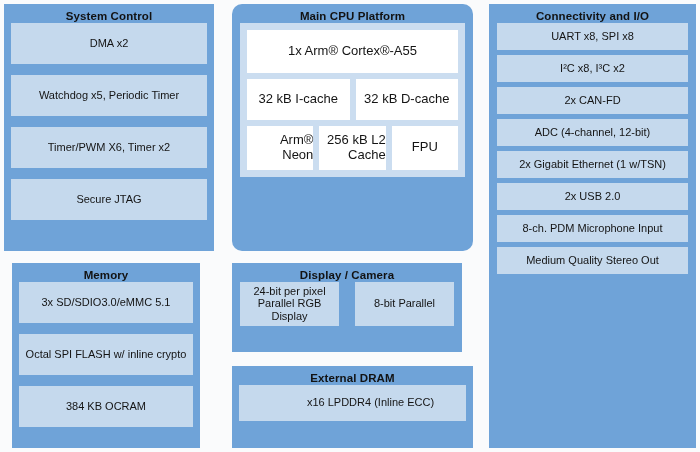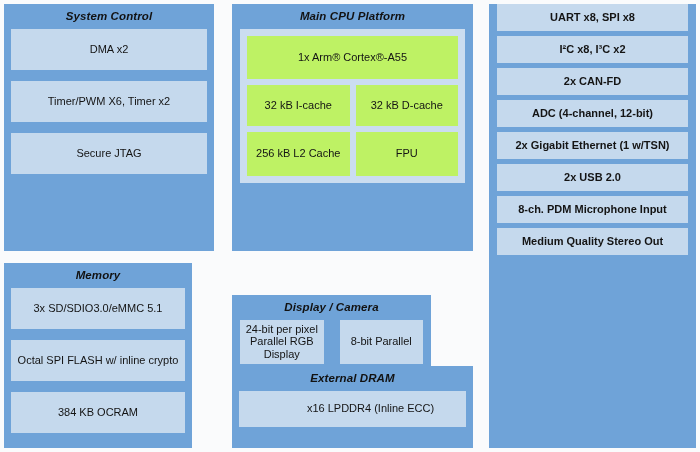--- a/index.html
+++ b/index.html
@@ -27,23 +27,22 @@
     background: #6fa3d8;
     box-sizing: border-box;
     padding: 0;
   }
   .panel-title {
     text-align: center;
     font-weight: bold;
     font-size: 11.5px;
     color: #121212;
     line-height: 1;
-    padding: 7px 2px 6px 2px;
+    padding: 7px 2px 0 2px;
     letter-spacing: 0.1px;
-    font-style: italic;
   }
 
   
   .rows {
     padding: 0 7px 7px 7px;
   }
   .row {
     background: #c5d9ed;
     color: #141414;
     font-size: 11px;
@@ -55,83 +54,84 @@
     margin-bottom: 11px;
     box-sizing: border-box;
   }
   .row:last-child { margin-bottom: 0; }
 
   
   #panel-system-control { left: 4px;  top: 4px;  width: 210px; height: 247px; }
   #panel-system-control .row { height: 41px; }
 
   
-  #panel-memory { left: 4px; top: 263px; width: 188px; height: 185px; }
+  #panel-memory { left: 12px; top: 263px; width: 188px; height: 185px; }
   #panel-memory .row { height: 41px; }
 
   
-  #panel-cpu { left: 232px; top: 4px; width: 241px; height: 247px; }
+  #panel-cpu { left: 232px; top: 4px; width: 241px; height: 247px; border-radius: 10px; }
   .cpu-inner {
     background: #cbddf0;
     margin: 0 8px 8px 8px;
     padding: 7px;
     box-sizing: border-box;
   }
   .cpu-box {
-    background: #bef264;
+    background: #ffffff;
     color: #141414;
-    font-size: 11px;
+    font-size: 13px;
     text-align: center;
     display: flex;
     align-items: center;
     justify-content: center;
     line-height: 1.15;
     box-sizing: border-box;
   }
   .cpu-row1 { height: 43px; margin-bottom: 6px; }
   .cpu-row {
     display: flex;
     gap: 6px;
     margin-bottom: 6px;
   }
   .cpu-row:last-child { margin-bottom: 0; }
   .cpu-row .cpu-box { flex: 1; height: 41px; text-align: right; }
   .cpu-row3 .cpu-box { height: 44px; }
 
   
-  #panel-display { left: 232px; top: 263px; width: 199px; height: 89px; margin-top: 32px; }
+  #panel-display { left: 232px; top: 263px; width: 230px; height: 89px; }
   .display-row {
     display: flex;
     gap: 16px;
     padding: 0 8px 8px 8px;
   }
   .display-row .row {
     flex: 1;
     height: 44px;
     margin-bottom: 0;
   }
 
   
   #panel-dram { left: 232px; top: 366px; width: 241px; height: 82px; }
   #panel-dram .row { height: 36px; padding-left: 36px; }
 
   
   #panel-connectivity { left: 489px; top: 4px; width: 207px; height: 444px; }
   #panel-connectivity .rows { padding: 0 8px 7px 8px; }
-  #panel-connectivity .row { height: 27px; margin-bottom: 5px; font-weight: bold; }
+  #panel-connectivity .row { height: 27px; margin-bottom: 5px; }
 </style>
 </head>
 <body>
 
 <div id="diagram">
 
   <div class="panel" id="panel-system-control">
     <div class="panel-title">System Control</div>
     <div class="rows">
       <div class="row">DMA x2</div>
+      <div class="row">Watchdog x5, Periodic Timer</div>
       <div class="row">Timer/PWM X6, Timer x2</div>
       <div class="row">Secure JTAG</div>
     </div>
   </div>
 
   <div class="panel" id="panel-memory">
     <div class="panel-title">Memory</div>
     <div class="rows">
       <div class="row">3x SD/SDIO3.0/eMMC 5.1</div>
       <div class="row">Octal SPI FLASH w/ inline crypto</div>
@@ -141,20 +141,21 @@
 
   <div class="panel" id="panel-cpu">
     <div class="panel-title">Main CPU Platform</div>
     <div class="cpu-inner">
       <div class="cpu-box cpu-row1">1x Arm® Cortex®-A55</div>
       <div class="cpu-row">
         <div class="cpu-box">32 kB I-cache</div>
         <div class="cpu-box">32 kB D-cache</div>
       </div>
       <div class="cpu-row cpu-row3">
+        <div class="cpu-box">Arm® Neon</div>
         <div class="cpu-box">256 kB L2 Cache</div>
         <div class="cpu-box">FPU</div>
       </div>
     </div>
   </div>
 
   <div class="panel" id="panel-display">
     <div class="panel-title">Display / Camera</div>
     <div class="display-row">
       <div class="row">24-bit per pixel Parallel RGB Display</div>
@@ -163,20 +164,21 @@
   </div>
 
   <div class="panel" id="panel-dram">
     <div class="panel-title">External DRAM</div>
     <div class="rows">
       <div class="row">x16 LPDDR4 (Inline ECC)</div>
     </div>
   </div>
 
   <div class="panel" id="panel-connectivity">
+    <div class="panel-title">Connectivity and I/O</div>
     <div class="rows">
       <div class="row">UART x8, SPI x8</div>
       <div class="row">I²C x8, I³C x2</div>
       <div class="row">2x CAN-FD</div>
       <div class="row">ADC (4-channel, 12-bit)</div>
       <div class="row">2x Gigabit Ethernet (1 w/TSN)</div>
       <div class="row">2x USB 2.0</div>
       <div class="row">8-ch. PDM Microphone Input</div>
       <div class="row">Medium Quality Stereo Out</div>
     </div>

